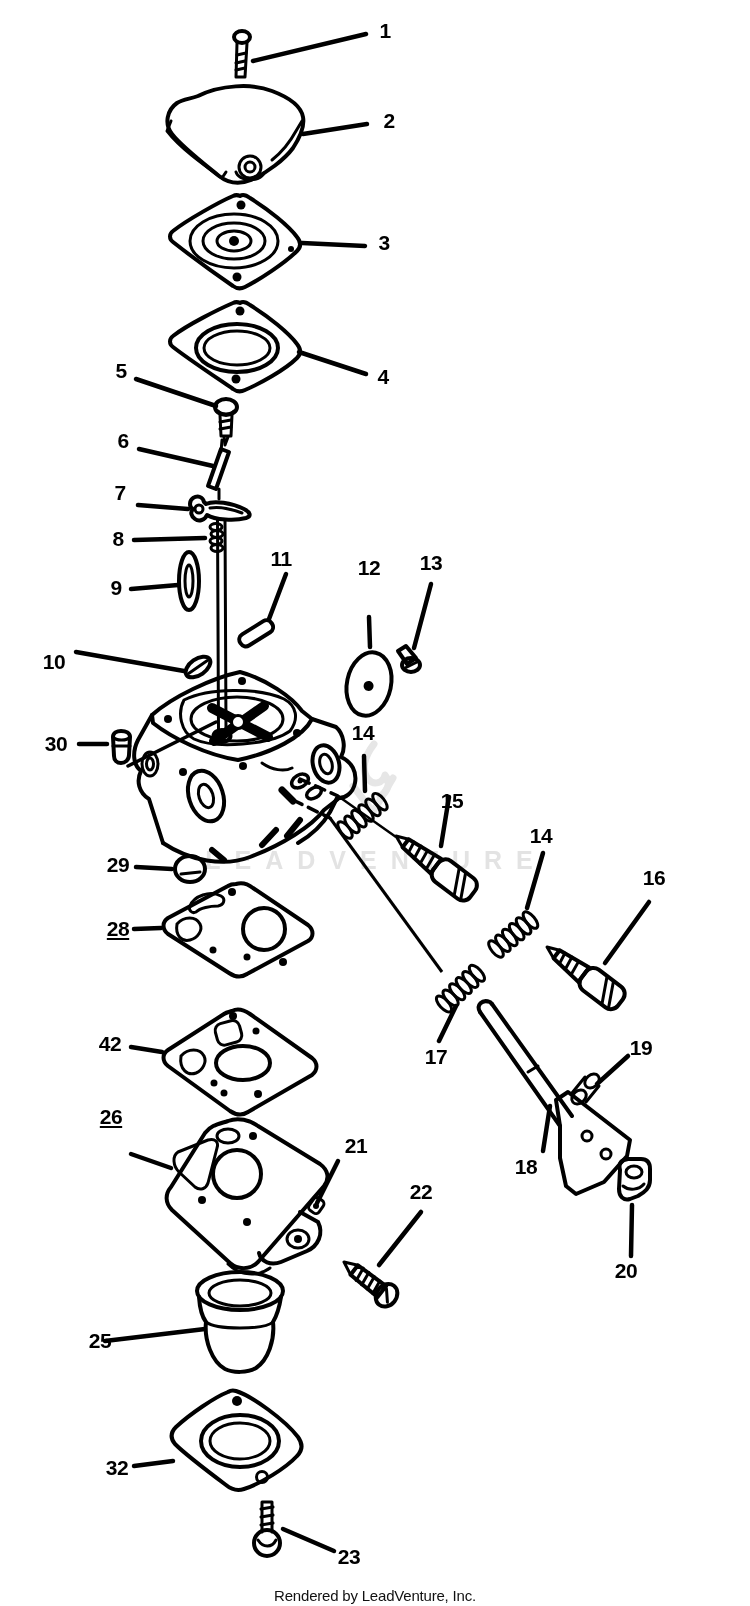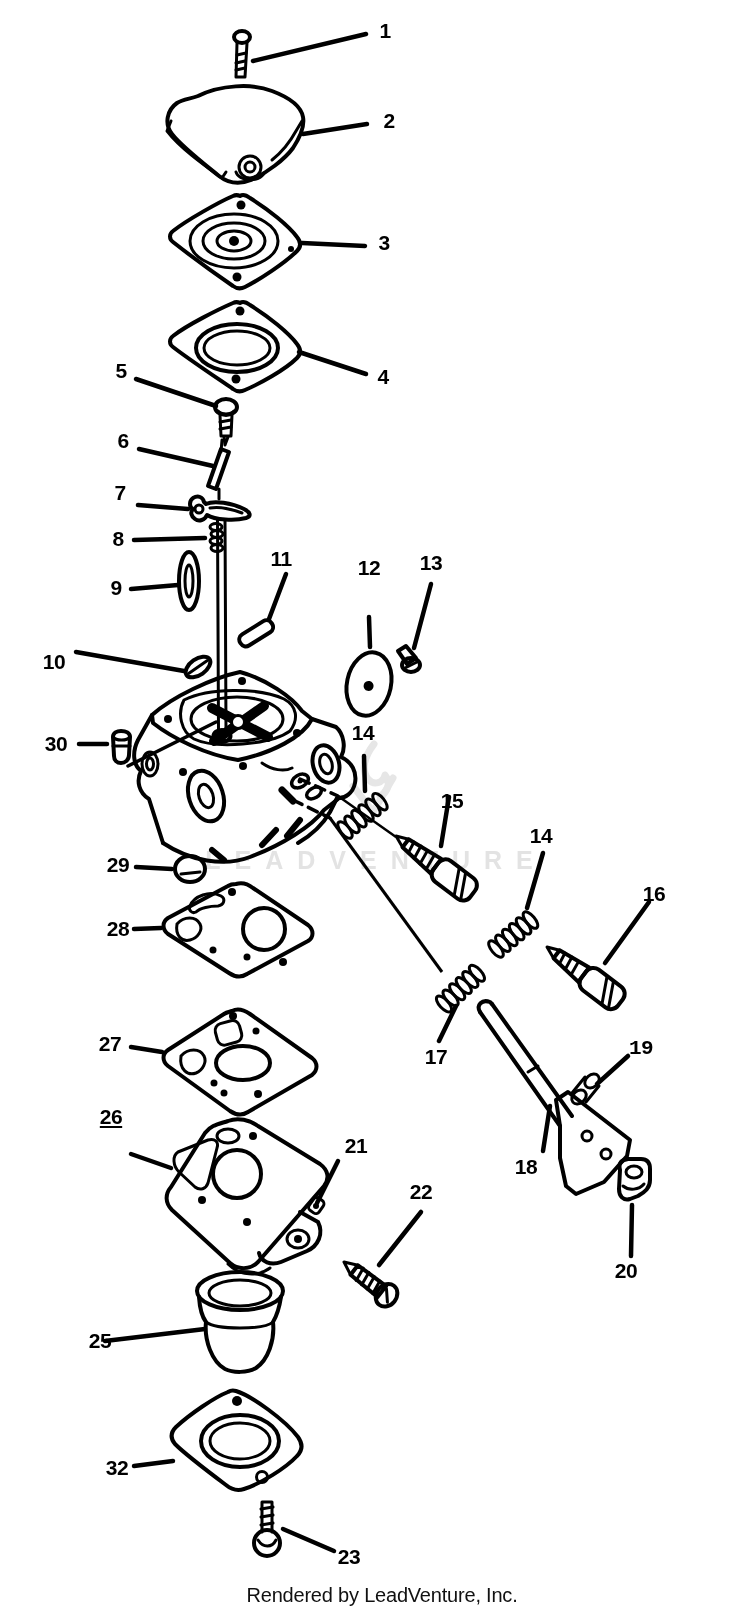--- a/index.html
+++ b/index.html
@@ -15,22 +15,22 @@
     font-family:"Liberation Sans", sans-serif;font-weight:bold;font-size:21px;color:#000;
     letter-spacing:-0.5px;white-space:nowrap;
   }
   .watermark{
     position:absolute;transform:translate(-50%,-50%);
     font-family:"Liberation Sans", sans-serif;font-weight:600;font-size:25px;
     letter-spacing:14px;white-space:nowrap;user-select:none;
   }
   .footer{
     position:absolute;left:375px;top:1595px;transform:translate(-50%,-50%);
-    font-family:"Liberation Sans", sans-serif;font-size:20px;color:#111;
-    white-space:nowrap;letter-spacing:-0.2px;margin-left:7px;
+    font-family:"Liberation Sans", sans-serif;font-size:15px;color:#111;
+    white-space:nowrap;letter-spacing:-0.2px;
   }
 </style>
 </head>
 <body>
 
 <div class="stage" id="stage">
 
   <div class="watermark" style="left: 376px; top: 860px; color: rgb(227, 227, 227);">LEADVENTURE</div>
 
   <svg width="750" height="1606" viewBox="0 0 750 1606">
@@ -366,28 +366,28 @@
     <div class="callout" style="left: 120px; top: 493px;">7</div>
     <div class="callout" style="left: 118px; top: 539px;">8</div>
     <div class="callout" style="left: 116px; top: 588px;">9</div>
     <div class="callout" style="left: 54px; top: 642px; margin-top: 20px;">10</div>
     <div class="callout" style="left: 281px; top: 559px;">11</div>
     <div class="callout" style="left: 369px; top: 568px;">12</div>
     <div class="callout" style="left: 431px; top: 563px;">13</div>
     <div class="callout" style="left: 363px; top: 733px;">14</div>
     <div class="callout" style="left: 452px; top: 777px; margin-top: 24px;">15</div>
     <div class="callout" style="left: 541px; top: 836px;">14</div>
-    <div class="callout" style="left: 654px; top: 878px; margin-top: 16px;">16</div>
+    <div class="callout" style="left: 654px; top: 878px;">16</div>
     <div class="callout" style="left: 436px; top: 1057px; text-align: center;">17</div>
     <div class="callout" style="left: 526px; top: 1167px;">18</div>
-    <div class="callout" style="left: 641px; top: 1048px; font-family: Liberation Mono, monospace;">19</div>
+    <div class="callout" style="left: 641px; top: 1048px;">19</div>
     <div class="callout" style="left: 626px; top: 1271px;">20</div>
     <div class="callout" style="left: 356px; top: 1146px;">21</div>
     <div class="callout" style="left: 421px; top: 1192px;">22</div>
     <div class="callout" style="left: 349px; top: 1557px;">23</div>
     <div class="callout" style="left: 117px; top: 1468px;">32</div>
     <div class="callout" style="left: 100px; top: 1341px;">25</div>
     <div class="callout" style="left: 111px; top: 1117px; text-decoration: underline;">26</div>
-    <div class="callout" style="left: 110px; top: 1044px;">27</div>
-    <div class="callout" style="left: 118px; top: 929px;">28</div>
+    <div class="callout" style="left: 110px; top: 1044px;">42</div>
+    <div class="callout" style="left: 118px; top: 929px; text-decoration: underline;">28</div>
     <div class="callout" style="left: 118px; top: 865px;">29</div>
     <div class="callout" style="left: 56px; top: 744px;">30</div>
   </div>
 
 </body></html>

